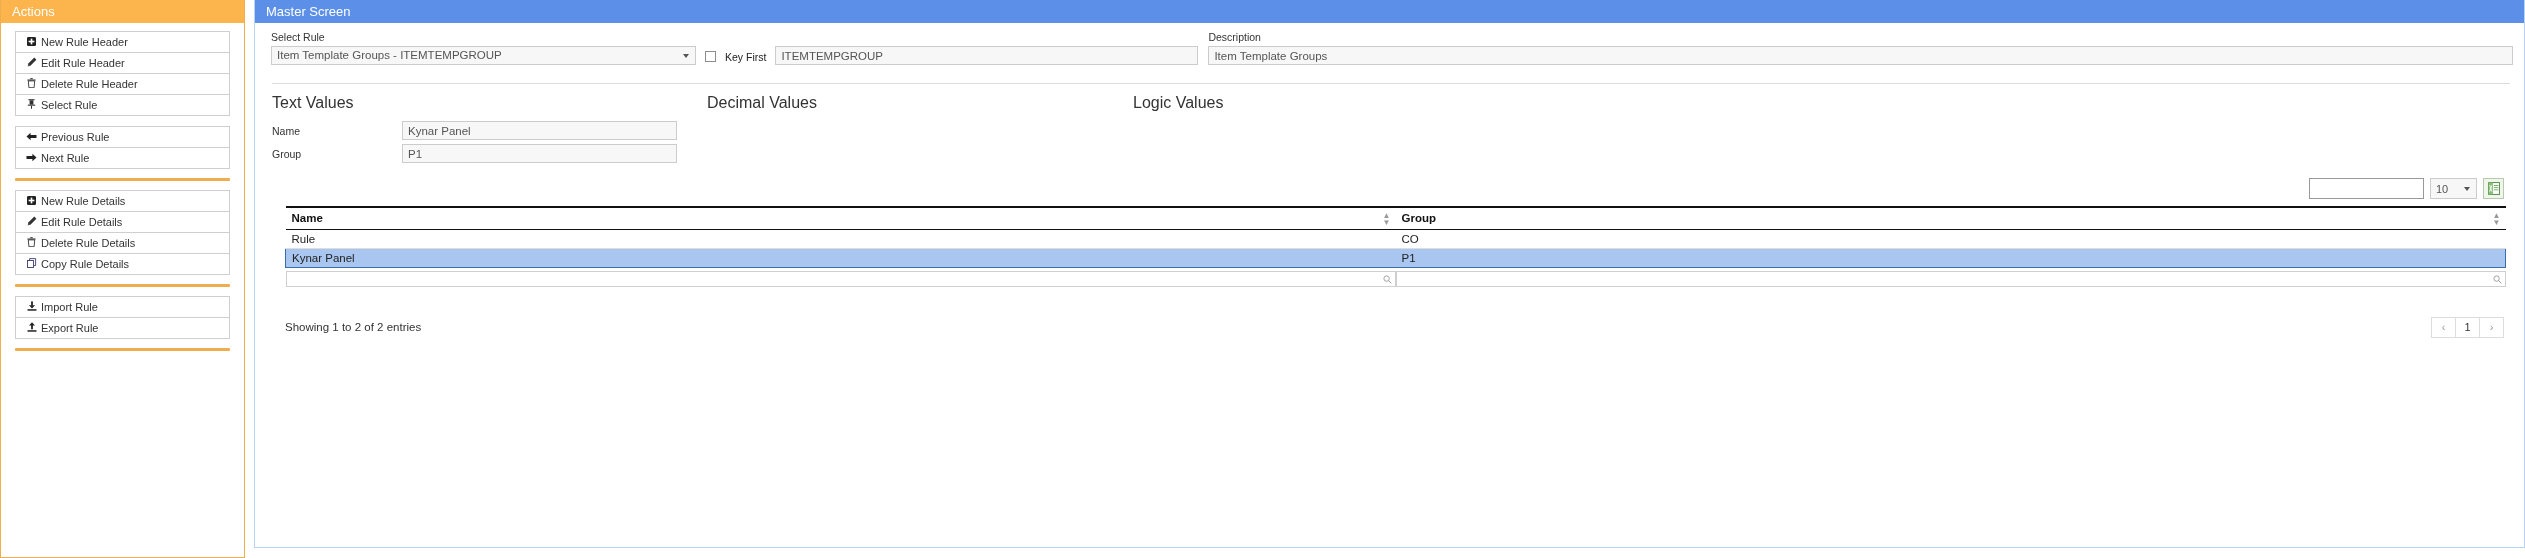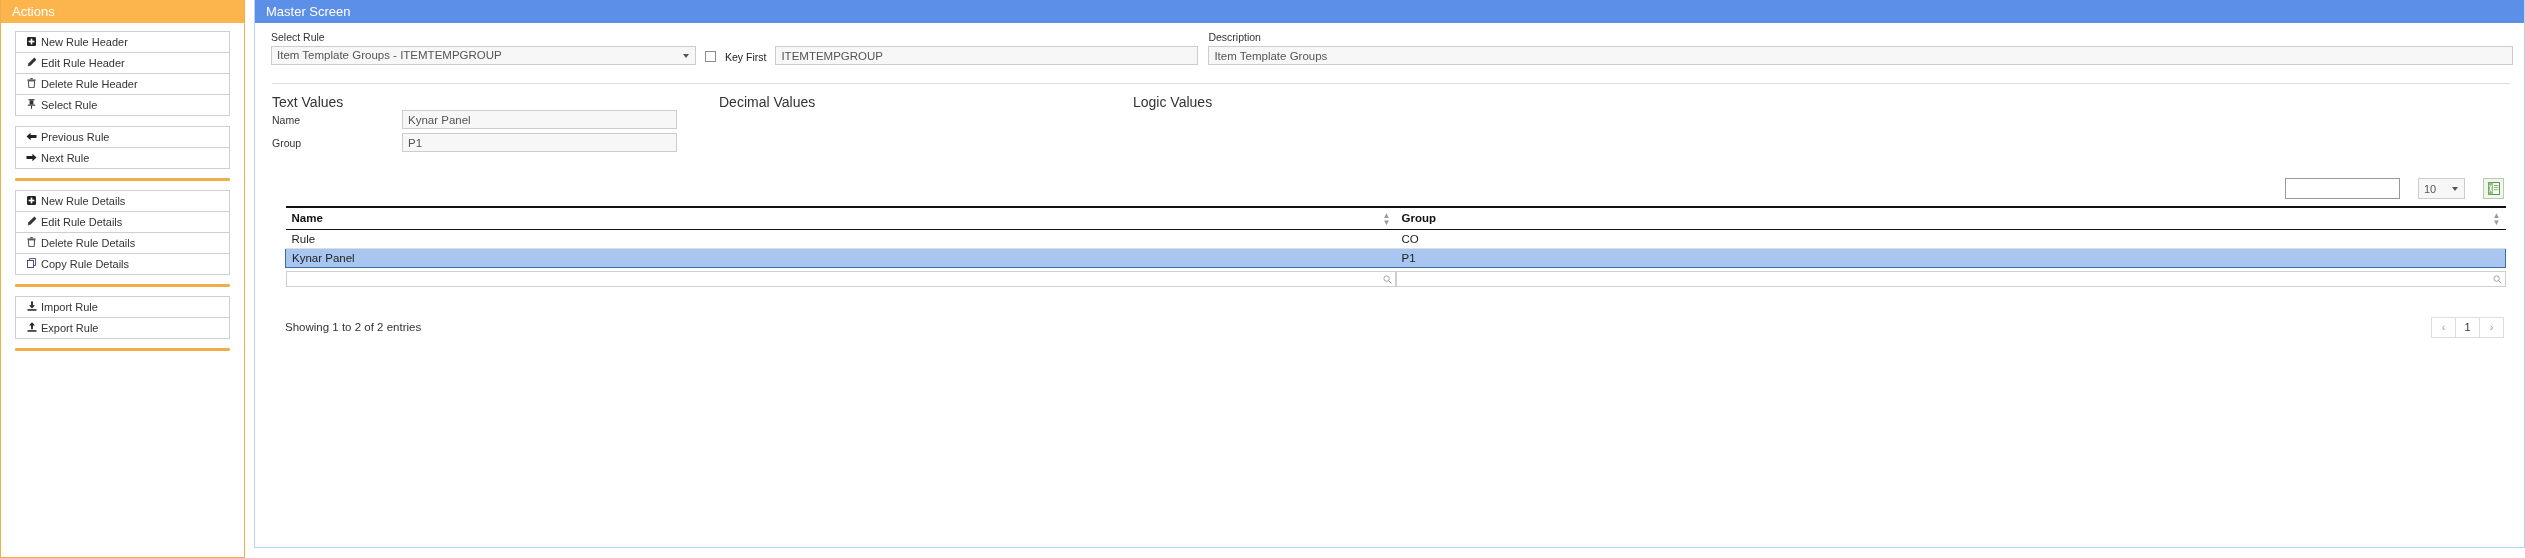--- a/index.html
+++ b/index.html
@@ -162,22 +162,23 @@
   .hr-sep {
     border: none;
     border-top: 1px solid #dddddd;
     margin: 18px 5px 10px 8px;
   }
 
   
   .values-section { padding: 0 5px 0 8px; position: relative; height: 78px; }
   .val-col { position: absolute; top: 0; }
   .val-title {
-    font-size: 14px;
+    font-size: 16px;
     color: #333333;
+    margin-bottom: 9px;
     display: block;
     white-space: nowrap;
   }
   .val-row {
     display: flex;
     align-items: center;
     height: 19px;
     margin-bottom: 4px;
   }
   .val-lbl {
@@ -196,21 +197,21 @@
     padding: 0 5px;
     font-family: "Liberation Sans", sans-serif;
   }
 
   
   .dt-wrap { padding: 0 9px 0 21px; margin-top: 6px; }
   .dt-top {
     display: flex;
     justify-content: flex-end;
     align-items: center;
-    gap: 18px;
+    gap: 6px;
     padding-right: 2px;
     margin-bottom: 7px;
   }
   .dt-search {
     width: 115px;
     height: 21px;
     border: 1px solid #999999;
     background: #ffffff;
     font-size: 11px;
     padding: 0 5px;
@@ -513,21 +514,21 @@
           <div class="val-row">
             <span class="val-lbl">Name</span>
             <input class="val-inp" type="text" readonly="" value="Kynar Panel" style="">
           </div>
           <div class="val-row">
             <span class="val-lbl">Group</span>
             <input class="val-inp" type="text" readonly="" value="P1" style="">
           </div>
         </div>
 
-        <div class="val-col" style="left:455px;">
+        <div class="val-col" style="left:443px;">
           <span class="val-title">Decimal Values</span>
         </div>
 
         <div class="val-col" style="left:869px;">
           <span class="val-title">Logic Values</span>
         </div>
       </div>
 
       <div class="dt-wrap">
         <div class="dt-top">

